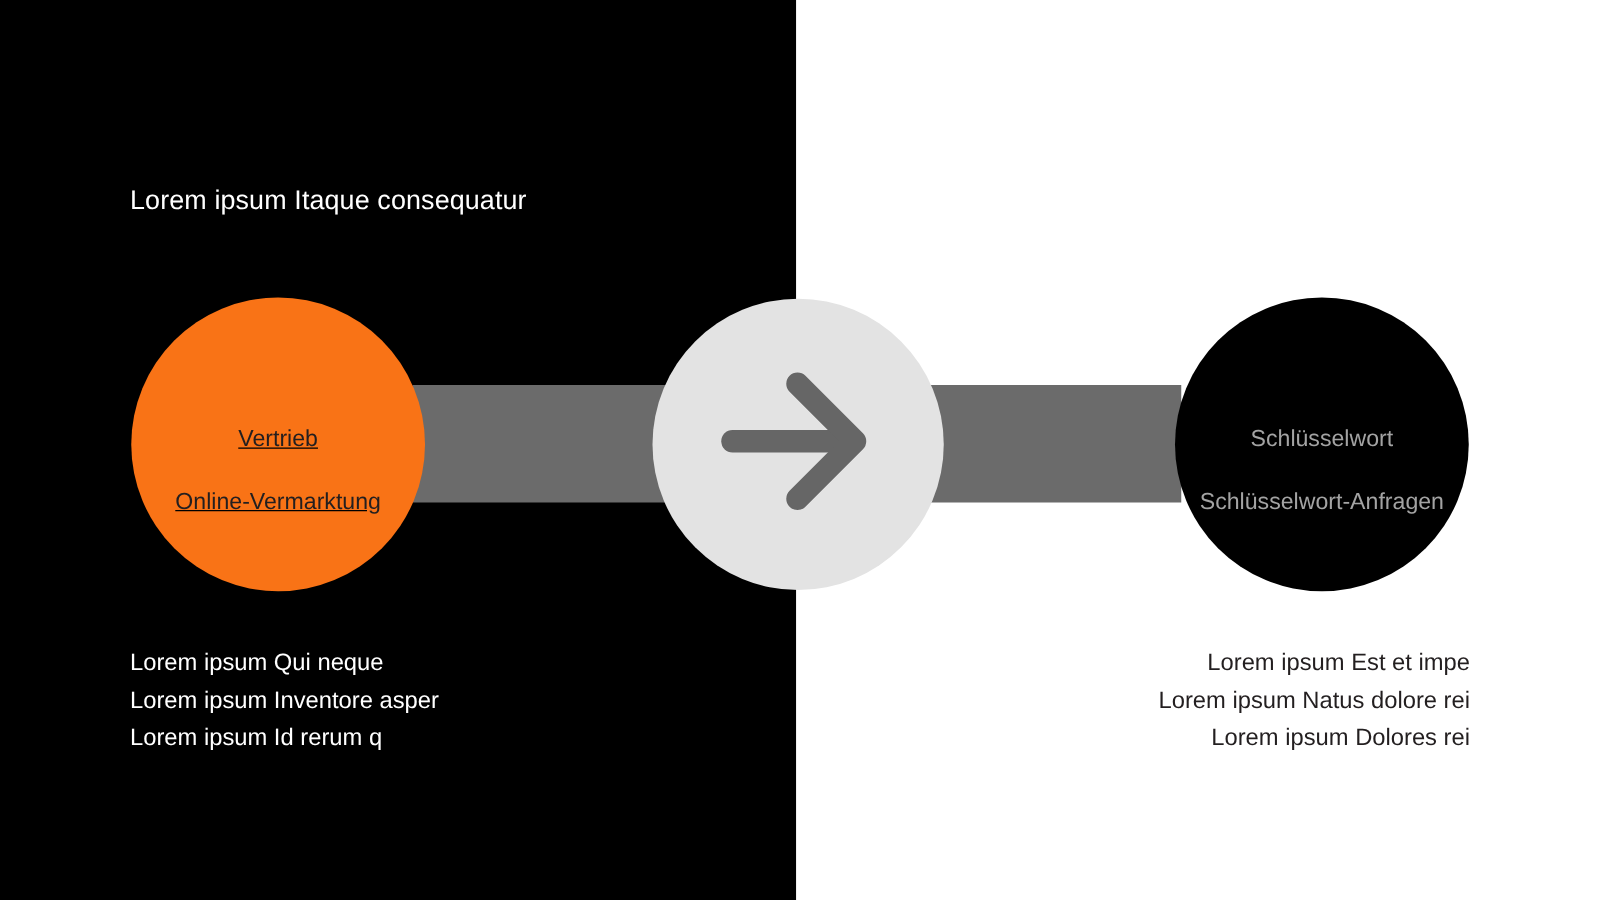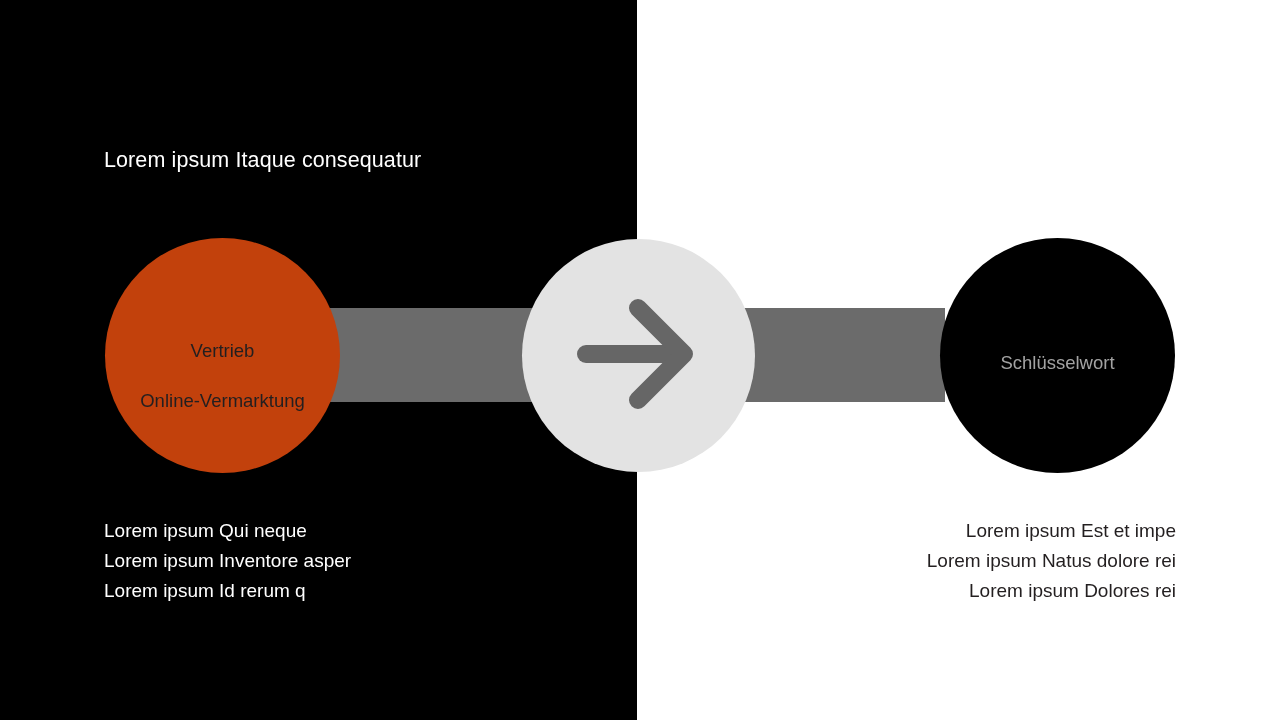--- a/index.html
+++ b/index.html
@@ -61,21 +61,22 @@
     line-height: 25px;
     white-space: pre-line;
     padding-top: 14px;
   }
 
   .circle-left {
     left: 105px;
     top: 238px;
     width: 235px;
     height: 235px;
-    background: #c2410c;
+    background: #f97316;
+    text-decoration: underline;
   }
   .circle-left .circle-text { color: #231f20; }
 
   .circle-right {
     left: 940px;
     top: 238px;
     width: 235px;
     height: 235px;
     background: #000000;
   }
@@ -129,20 +130,21 @@
           <line x1="12" y1="60" x2="108" y2="60"></line>
           <polyline points="64,14 110,60 64,106"></polyline>
         </g>
       </svg>
     </span>
   </div>
 
   <div class="circle circle-right">
     <div class="circle-text">
       <span>Schlüsselwort</span><br>
+      <span>Schlüsselwort-Anfragen</span>
     </div>
   </div>
 
   <div class="list list-right">
     <span class="list-item">Lorem ipsum Est et impe</span>
     <span class="list-item">Lorem ipsum Natus dolore rei</span>
     <span class="list-item">Lorem ipsum Dolores rei</span>
   </div>
 
   <div class="list list-left">

